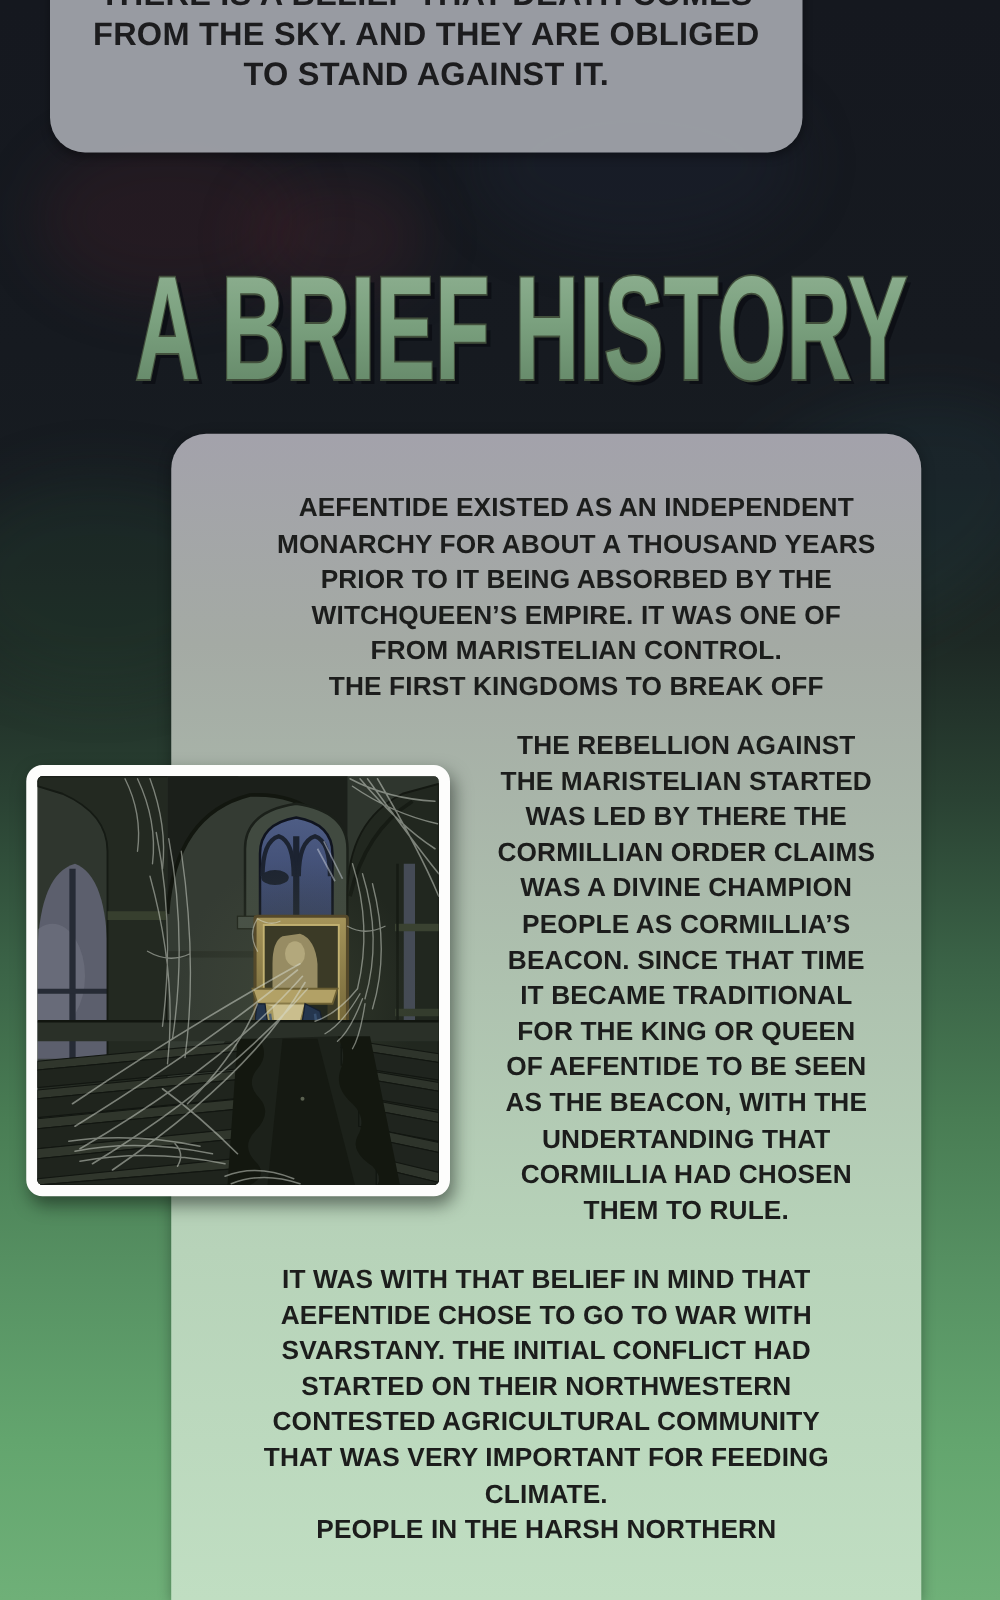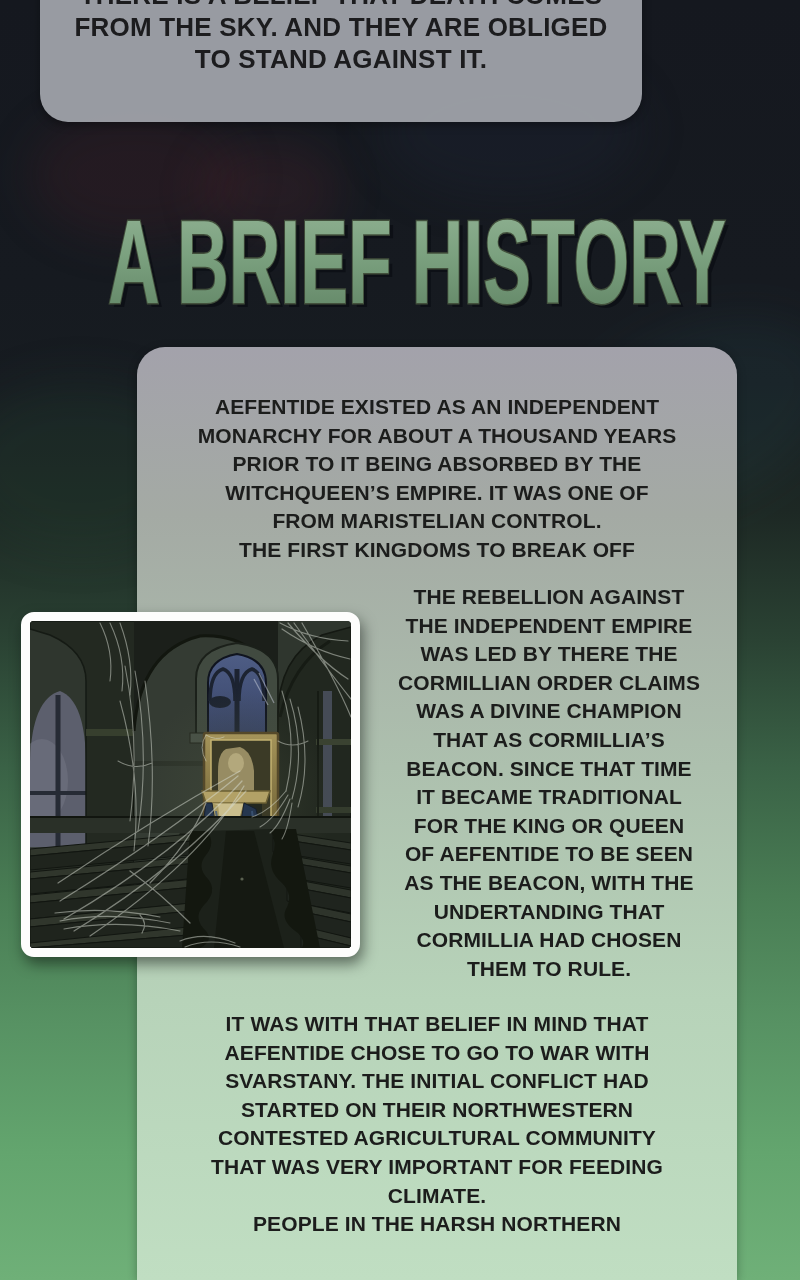--- a/index.html
+++ b/index.html
@@ -41,21 +41,21 @@
     border-radius:28px 28px 0 0;
     background:linear-gradient(180deg,#a3a2ab 0%,#a4aaa4 18%,#adc0ae 45%,#b7d3b9 70%,#c0dec2 100%);
     box-shadow:0 2px 10px rgba(0,0,0,.3);
   }
   .para{position:absolute;}
   .para .line{
     display:block;text-align:center;white-space:nowrap;
     font-size:21px;line-height:28.6px;font-weight:700;letter-spacing:.1px;
     color:#1c1d1c;
   }
-  .p1{left:0;top:46px;width:600px;}
+  .p1{left:0;top:46px;width:600px;padding-left:24px;}
   .p2{left:226px;top:236px;width:372px;}
   .p3{left:0;top:663px;width:600px;}
 
   
   .inset{
     position:absolute;left:21px;top:612px;margin:0;
     width:321px;height:327px;
     border:9px solid #fdfdfc;border-radius:13px;
     background:#2f362e;
     box-shadow:3px 7px 14px rgba(8,14,10,.5);
@@ -101,25 +101,25 @@
     <div class="para p1">
       <span class="line">AEFENTIDE EXISTED AS AN INDEPENDENT</span>
       <span class="line">MONARCHY FOR ABOUT A THOUSAND YEARS</span>
       <span class="line">PRIOR TO IT BEING ABSORBED BY THE</span>
       <span class="line">WITCHQUEEN’S EMPIRE. IT WAS ONE OF</span>
       <span class="line">FROM MARISTELIAN CONTROL.</span>
       <span class="line">THE FIRST KINGDOMS TO BREAK OFF</span>
     </div>
     <div class="para p2">
       <span class="line">THE REBELLION AGAINST</span>
-      <span class="line">THE INDEPENDENT EMPIRE</span>
+      <span class="line">THE MARISTELIAN STARTED</span>
       <span class="line">WAS LED BY THERE THE</span>
       <span class="line">CORMILLIAN ORDER CLAIMS</span>
       <span class="line">WAS A DIVINE CHAMPION</span>
-      <span class="line">THAT AS CORMILLIA’S</span>
+      <span class="line">PEOPLE AS CORMILLIA’S</span>
       <span class="line">BEACON. SINCE THAT TIME</span>
       <span class="line">IT BECAME TRADITIONAL</span>
       <span class="line">FOR THE KING OR QUEEN</span>
       <span class="line">OF AEFENTIDE TO BE SEEN</span>
       <span class="line">AS THE BEACON, WITH THE</span>
       <span class="line">UNDERTANDING THAT</span>
       <span class="line">CORMILLIA HAD CHOSEN</span>
       <span class="line">THEM TO RULE.</span>
     </div>
     <div class="para p3">

